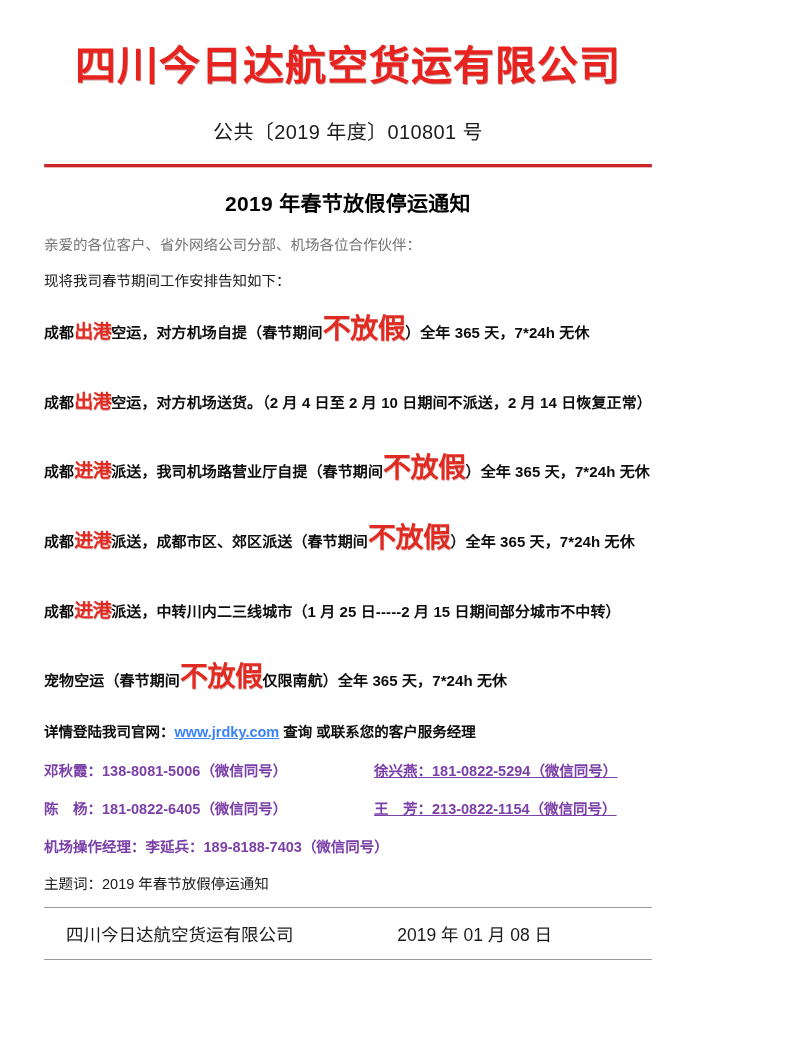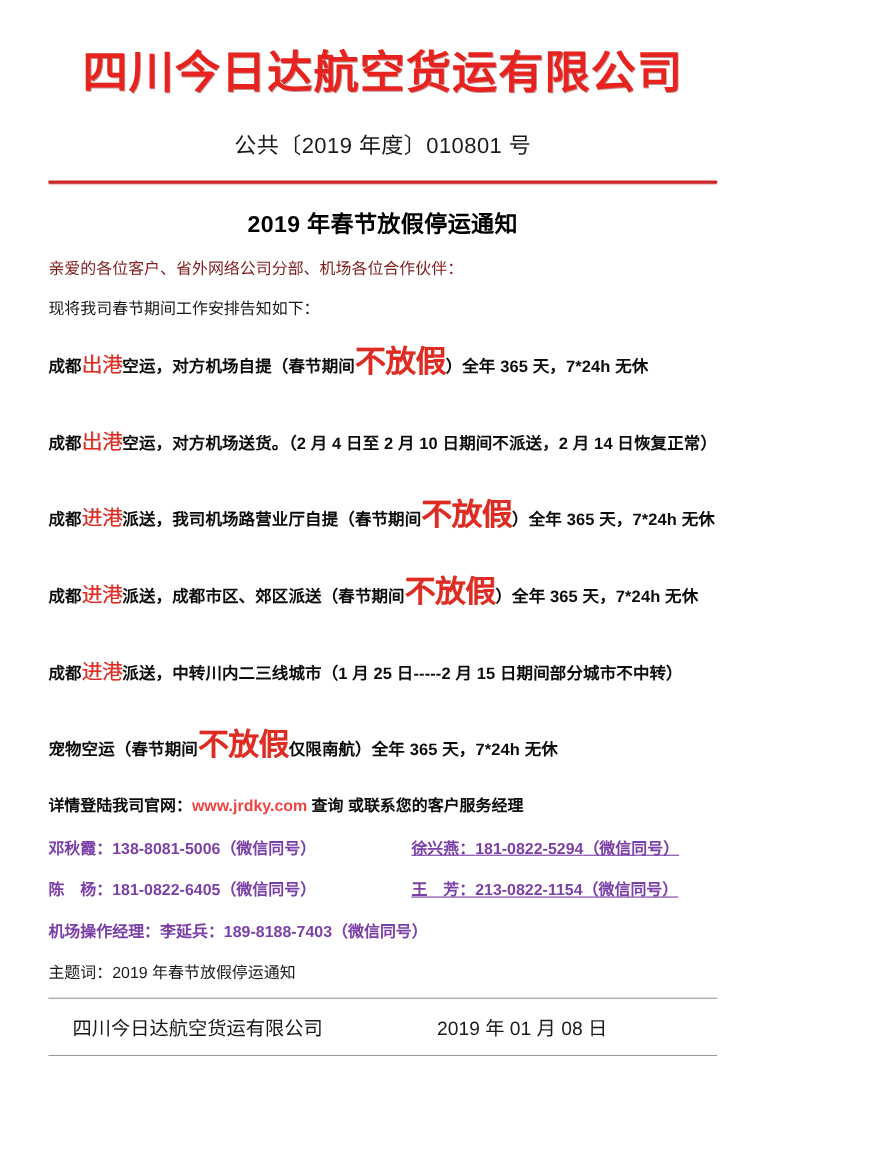--- a/index.html
+++ b/index.html
@@ -60,21 +60,21 @@
     color: #000000;
     margin-top: 20px;
     letter-spacing: 0.3px;
   }
 
   
   .salutation {
     margin-top: 17px;
     font-size: 14.5px;
     line-height: 1.6;
-    color: #7f1d1d;
+    color: #737373;
   }
   .para {
     margin-top: 9px;
     font-size: 14.5px;
     line-height: 2.08;
     color: #1a1a1a;
     text-align: justify;
     text-indent: 2em;
     text-justify: inter-ideograph;
   }
@@ -96,42 +96,43 @@
     line-height: 1.45;
     margin-bottom: 29px;
     white-space: nowrap;
     letter-spacing: 0.1px;
   }
   .service-line:last-child {
     margin-bottom: 0;
   }
   .hl-port {
     color: #e02b22;
-    font-weight: 400;
+    font-weight: 700;
     font-size: 19px;
     letter-spacing: -0.5px;
     text-shadow: 0.5px 0.5px 0 rgba(170,20,15,0.35);
   }
   .hl-noholiday {
     color: #e02b22;
     font-weight: 700;
     font-size: 28px;
     letter-spacing: -0.5px;
     text-shadow: 0.5px 0.5px 0 rgba(170,20,15,0.35);
   }
 
   
   .website-row {
     margin-top: 22px;
     font-size: 14.5px;
     font-weight: 700;
     color: #0d0d0d;
   }
   .website-link {
-    color: #ef4444;
+    color: #3b82f6;
+    text-decoration: underline;
     font-weight: 700;
     margin-top: 23px;
   }
 
   
   .contacts {
     margin-top: 18px;
   }
   .contact-row {
     display: flex;

